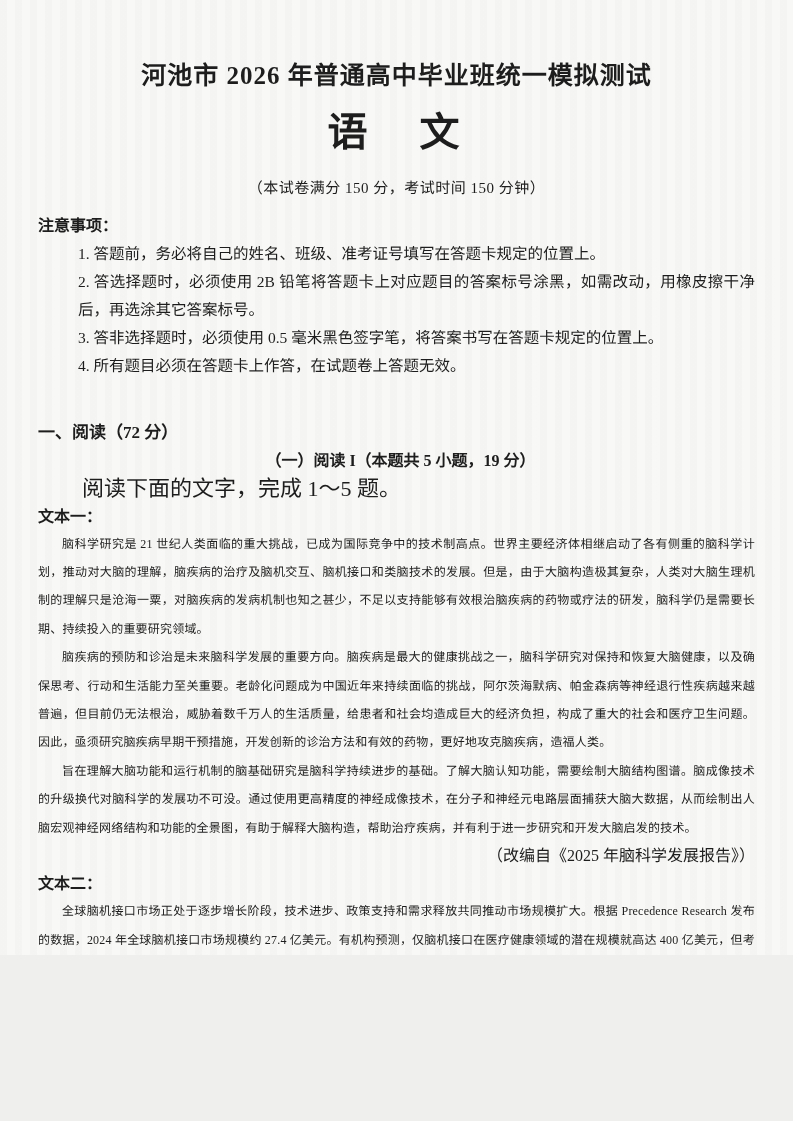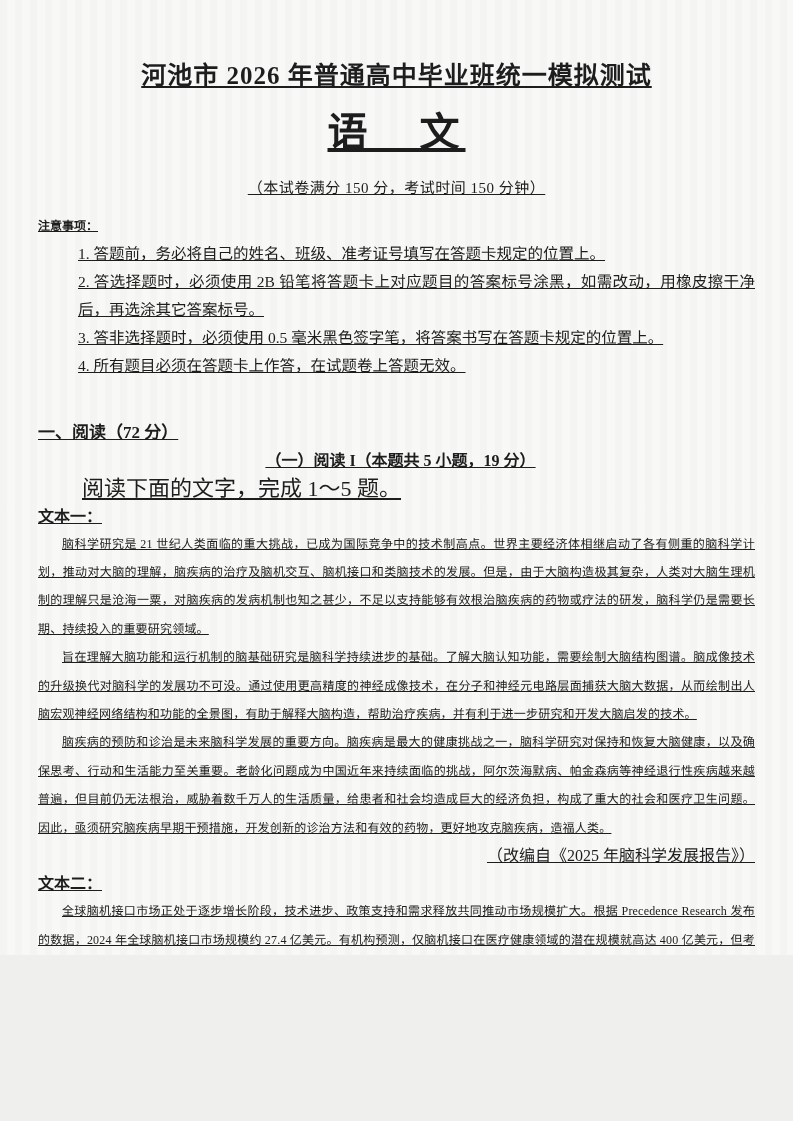--- a/index.html
+++ b/index.html
@@ -16,21 +16,20 @@
     padding: 60px 38px 46px 38px;
     background:
       repeating-linear-gradient(90deg,
         rgba(0,0,0,0.015) 0px, rgba(0,0,0,0.015) 7px,
         rgba(0,0,0,0) 7px, rgba(0,0,0,0) 15px),
       #f8f8f6;
     color: #1d1d1d;
     display: flex;
     flex-direction: column;
     overflow: hidden;
-    text-decoration: underline;
   }
   .exam-title {
     text-align: center;
     font-size: 25px;
     font-weight: bold;
     letter-spacing: 1px;
     line-height: 1.3;
   }
   .exam-subject {
     text-align: center;
@@ -41,21 +40,21 @@
     line-height: 1.2;
   }
   .exam-info {
     text-align: center;
     font-size: 15px;
     margin-top: 19px;
     letter-spacing: 0.5px;
   }
   .notice { margin-top: 15px; }
   .notice-heading {
-    font-size: 12px;
+    font-size: 16px;
     font-weight: bold;
     line-height: 28px;
   }
   .notice-item {
     font-size: 15.5px;
     line-height: 28px;
     margin-left: 40px;
     text-align: justify;
   }
   .part-heading {
@@ -111,21 +110,21 @@
     <p class="notice-item">4. 所有题目必须在答题卡上作答，在试题卷上答题无效。</p>
   </div>
 
   <div class="content">
     <div class="part-heading">一、阅读（72 分）</div>
     <div class="subpart-heading">（一）阅读 I（本题共 5 小题，19 分）</div>
     <div class="instruction">阅读下面的文字，完成 1～5 题。</div>
 
     <div class="text-label">文本一：</div>
     <p class="para">脑科学研究是 21 世纪人类面临的重大挑战，已成为国际竞争中的技术制高点。世界主要经济体相继启动了各有侧重的脑科学计划，推动对大脑的理解，脑疾病的治疗及脑机交互、脑机接口和类脑技术的发展。但是，由于大脑构造极其复杂，人类对大脑生理机制的理解只是沧海一粟，对脑疾病的发病机制也知之甚少，不足以支持能够有效根治脑疾病的药物或疗法的研发，脑科学仍是需要长期、持续投入的重要研究领域。</p>
+    <p class="para">脑疾病的预防和诊治是未来脑科学发展的重要方向。脑疾病是最大的健康挑战之一，脑科学研究对保持和恢复大脑健康，以及确保思考、行动和生活能力至关重要。老龄化问题成为中国近年来持续面临的挑战，阿尔茨海默病、帕金森病等神经退行性疾病越来越普遍，但目前仍无法根治，威胁着数千万人的生活质量，给患者和社会均造成巨大的经济负担，构成了重大的社会和医疗卫生问题。因此，亟须研究脑疾病早期干预措施，开发创新的诊治方法和有效的药物，更好地攻克脑疾病，造福人类。</p>
     <p class="para">旨在理解大脑功能和运行机制的脑基础研究是脑科学持续进步的基础。了解大脑认知功能，需要绘制大脑结构图谱。脑成像技术的升级换代对脑科学的发展功不可没。通过使用更高精度的神经成像技术，在分子和神经元电路层面捕获大脑大数据，从而绘制出人脑宏观神经网络结构和功能的全景图，有助于解释大脑构造，帮助治疗疾病，并有利于进一步研究和开发大脑启发的技术。</p>
-    <p class="para">脑疾病的预防和诊治是未来脑科学发展的重要方向。脑疾病是最大的健康挑战之一，脑科学研究对保持和恢复大脑健康，以及确保思考、行动和生活能力至关重要。老龄化问题成为中国近年来持续面临的挑战，阿尔茨海默病、帕金森病等神经退行性疾病越来越普遍，但目前仍无法根治，威胁着数千万人的生活质量，给患者和社会均造成巨大的经济负担，构成了重大的社会和医疗卫生问题。因此，亟须研究脑疾病早期干预措施，开发创新的诊治方法和有效的药物，更好地攻克脑疾病，造福人类。</p>
     <div class="source-line">（改编自《2025 年脑科学发展报告》）</div>
 
     <div class="text-label">文本二：</div>
     <p class="para">全球脑机接口市场正处于逐步增长阶段，技术进步、政策支持和需求释放共同推动市场规模扩大。根据 Precedence Research 发布的数据，2024 年全球脑机接口市场规模约 27.4 亿美元。有机构预测，仅脑机接口在医疗健康领域的潜在规模就高达 400 亿美元，但考虑到技术瓶颈、监管审批及非医疗领域的商业化难度，我们认为未来十年内，其整体市场规模更可能落在 100 亿美元左右的区间。随着临床应用的逐步推广和消费电子产品的不断普及，市场将进入稳步增长阶段。</p>
   </div>
 
 </div>
 
 </body></html>

